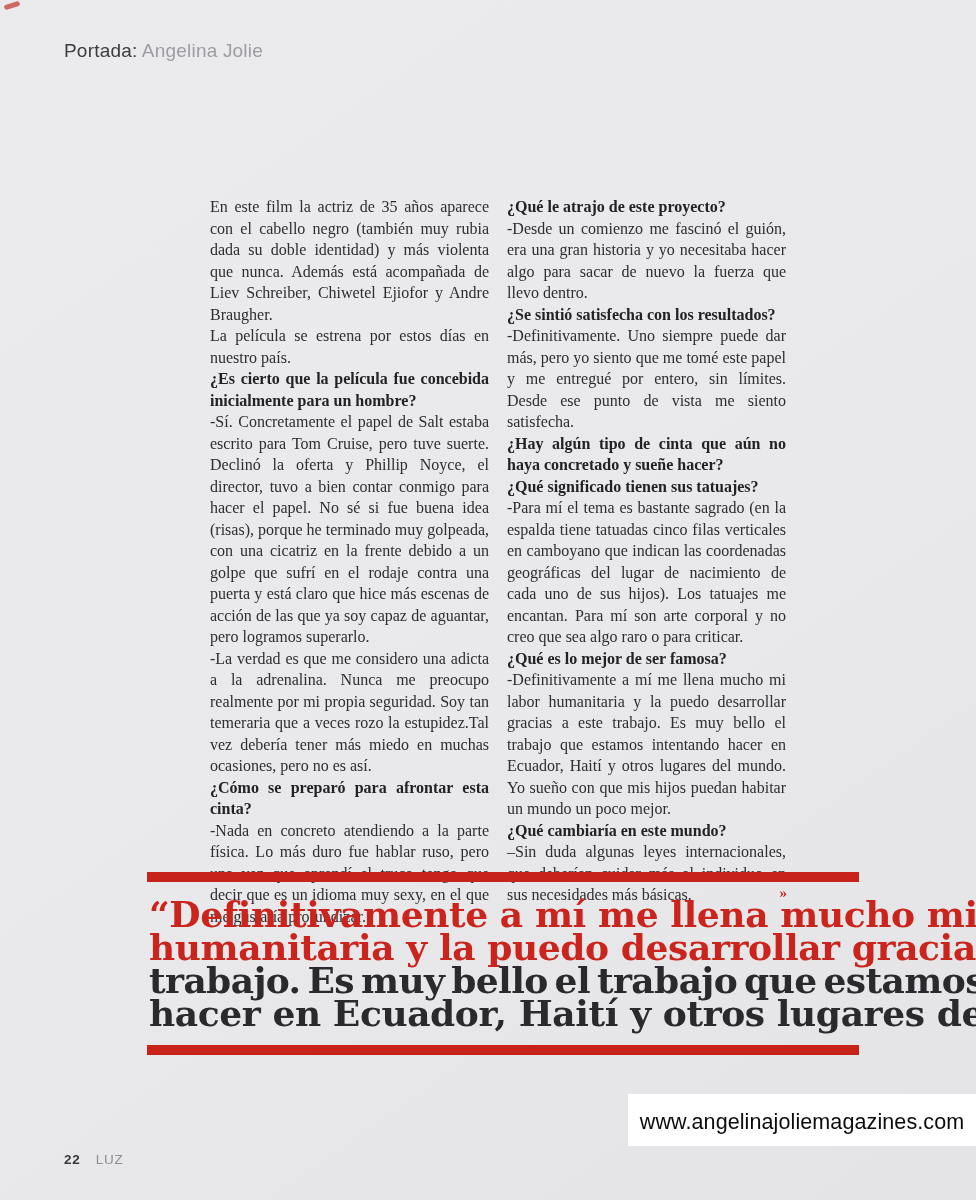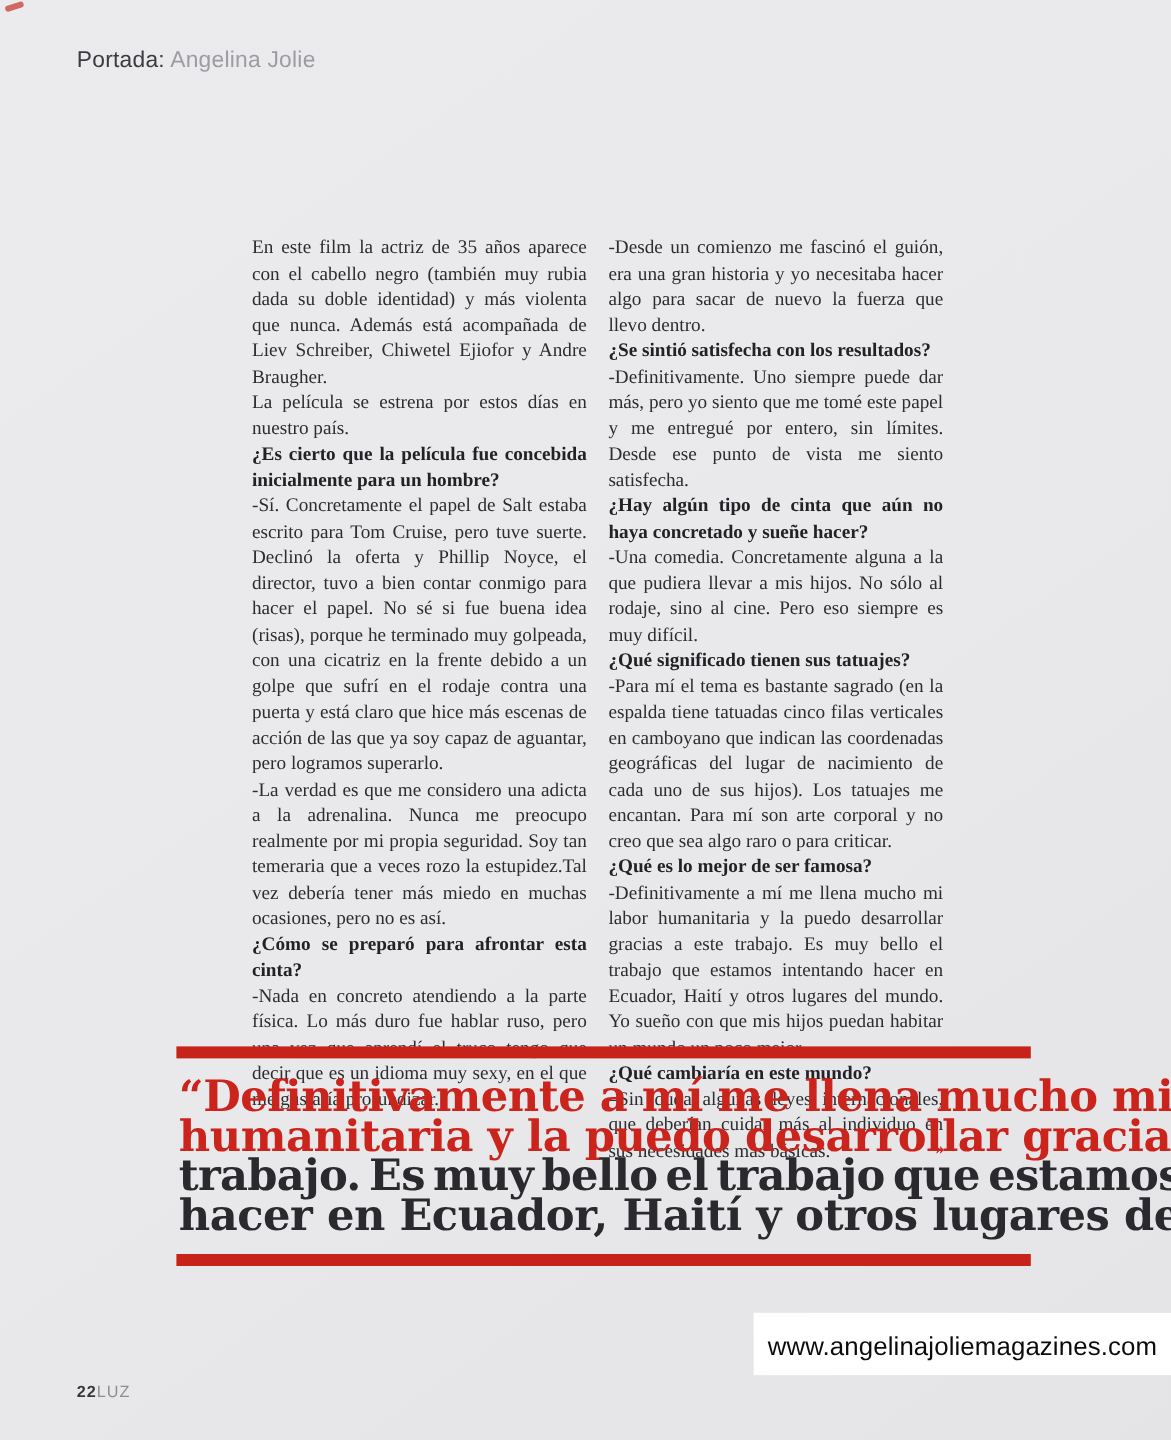--- a/index.html
+++ b/index.html
@@ -64,21 +64,21 @@
   .qline.red{color:#cb241c;}
   .qline.tight{word-spacing:-5px;letter-spacing:-0.6px;}
   .qline .suffix{color:#cb241c;}
 
   .folio{
     position:absolute;left:64px;top:1152px;
     font-family:"Liberation Sans", sans-serif;
     font-size:13.5px;letter-spacing:.8px;
   }
   .folio .num{font-weight:bold;color:#39393d;margin-top:24px;}
-  .folio .mag{color:#8d8d93;margin-left:0;}
+  .folio .mag{color:#8d8d93;margin-left:15px;}
 
   .watermark{
     position:absolute;left:628px;top:1094px;width:348px;height:52px;
     background:#ffffff;
     display:flex;align-items:center;justify-content:center;
   }
   .watermark span{
     font-family:"Liberation Sans", sans-serif;
     font-size:21.5px;color:#0b0b0d;letter-spacing:.1px;
     transform:translateY(2px);
@@ -99,25 +99,25 @@
     <div class="col" id="col1">
         <p class="para">En este film la actriz de 35 años aparece con el cabello negro (también muy rubia dada su doble identidad) y más violenta que nunca. Además está acompañada de Liev Schreiber, Chiwetel Ejiofor y Andre Braugher.</p>
         <p class="para">La película se estrena por estos días en nuestro país.</p>
         <p class="question">¿Es cierto que la película fue concebida inicialmente para un hombre?</p>
         <p class="answer">-Sí. Concretamente el papel de Salt estaba escrito para Tom Cruise, pero tuve suerte. Declinó la oferta y Phillip Noyce, el director, tuvo a bien contar conmigo para hacer el papel. No sé si fue buena idea (risas), porque he terminado muy golpeada, con una cicatriz en la frente debido a un golpe que sufrí en el rodaje contra una puerta y está claro que hice más escenas de acción de las que ya soy capaz de aguantar, pero logramos superarlo.</p>
         <p class="answer">-La verdad es que me considero una adicta a la adrenalina. Nunca me preocupo realmente por mi propia seguridad. Soy tan temeraria que a veces rozo la estupidez.Tal vez debería tener más miedo en muchas ocasiones, pero no es así.</p>
         <p class="question">¿Cómo se preparó para afrontar esta cinta?</p>
         <p class="answer">-Nada en concreto atendiendo a la parte física. Lo más duro fue hablar ruso, pero una vez que aprendí el truco tengo que decir que es un idioma muy sexy, en el que me gustaría profundizar.</p>
       </div>
     <div class="col" id="col2">
+        <p class="question">¿Qué le atrajo de este proyecto?</p>
         <p class="answer">-Desde un comienzo me fascinó el guión, era una gran historia y yo necesitaba hacer algo para sacar de nuevo la fuerza que llevo dentro.</p>
         <p class="question">¿Se sintió satisfecha con los resultados?</p>
         <p class="answer">-Definitivamente. Uno siempre puede dar más, pero yo siento que me tomé este papel y me entregué por entero, sin límites. Desde ese punto de vista me siento satisfecha.</p>
         <p class="question">¿Hay algún tipo de cinta que aún no haya concretado y sueñe hacer?</p>
-        <p class="answer">-Una comedia. Concretamente alguna a la que pudiera llevar a mis hijos. No sólo al rodaje, sino al cine. Pero eso siempre es muy difícil.</p>
         <p class="question">¿Qué significado tienen sus tatuajes?</p>
         <p class="answer">-Para mí el tema es bastante sagrado (en la espalda tiene tatuadas cinco filas verticales en camboyano que indican las coordenadas geográficas del lugar de nacimiento de cada uno de sus hijos). Los tatuajes me encantan. Para mí son arte corporal y no creo que sea algo raro o para criticar.</p>
         <p class="question">¿Qué es lo mejor de ser famosa?</p>
         <p class="answer">-Definitivamente a mí me llena mucho mi labor humanitaria y la puedo desarrollar gracias a este trabajo. Es muy bello el trabajo que estamos intentando hacer en Ecuador, Haití y otros lugares del mundo. Yo sueño con que mis hijos puedan habitar un mundo un poco mejor.</p>
         <p class="question">¿Qué cambiaría en este mundo?</p>
         <p class="answer">–Sin duda algunas leyes internacionales, que deberían cuidar más al individuo en sus necesidades más básicas.<span class="end-marker">»</span></p>
       </div>
   </div>
 
   <div class="pullquote">

